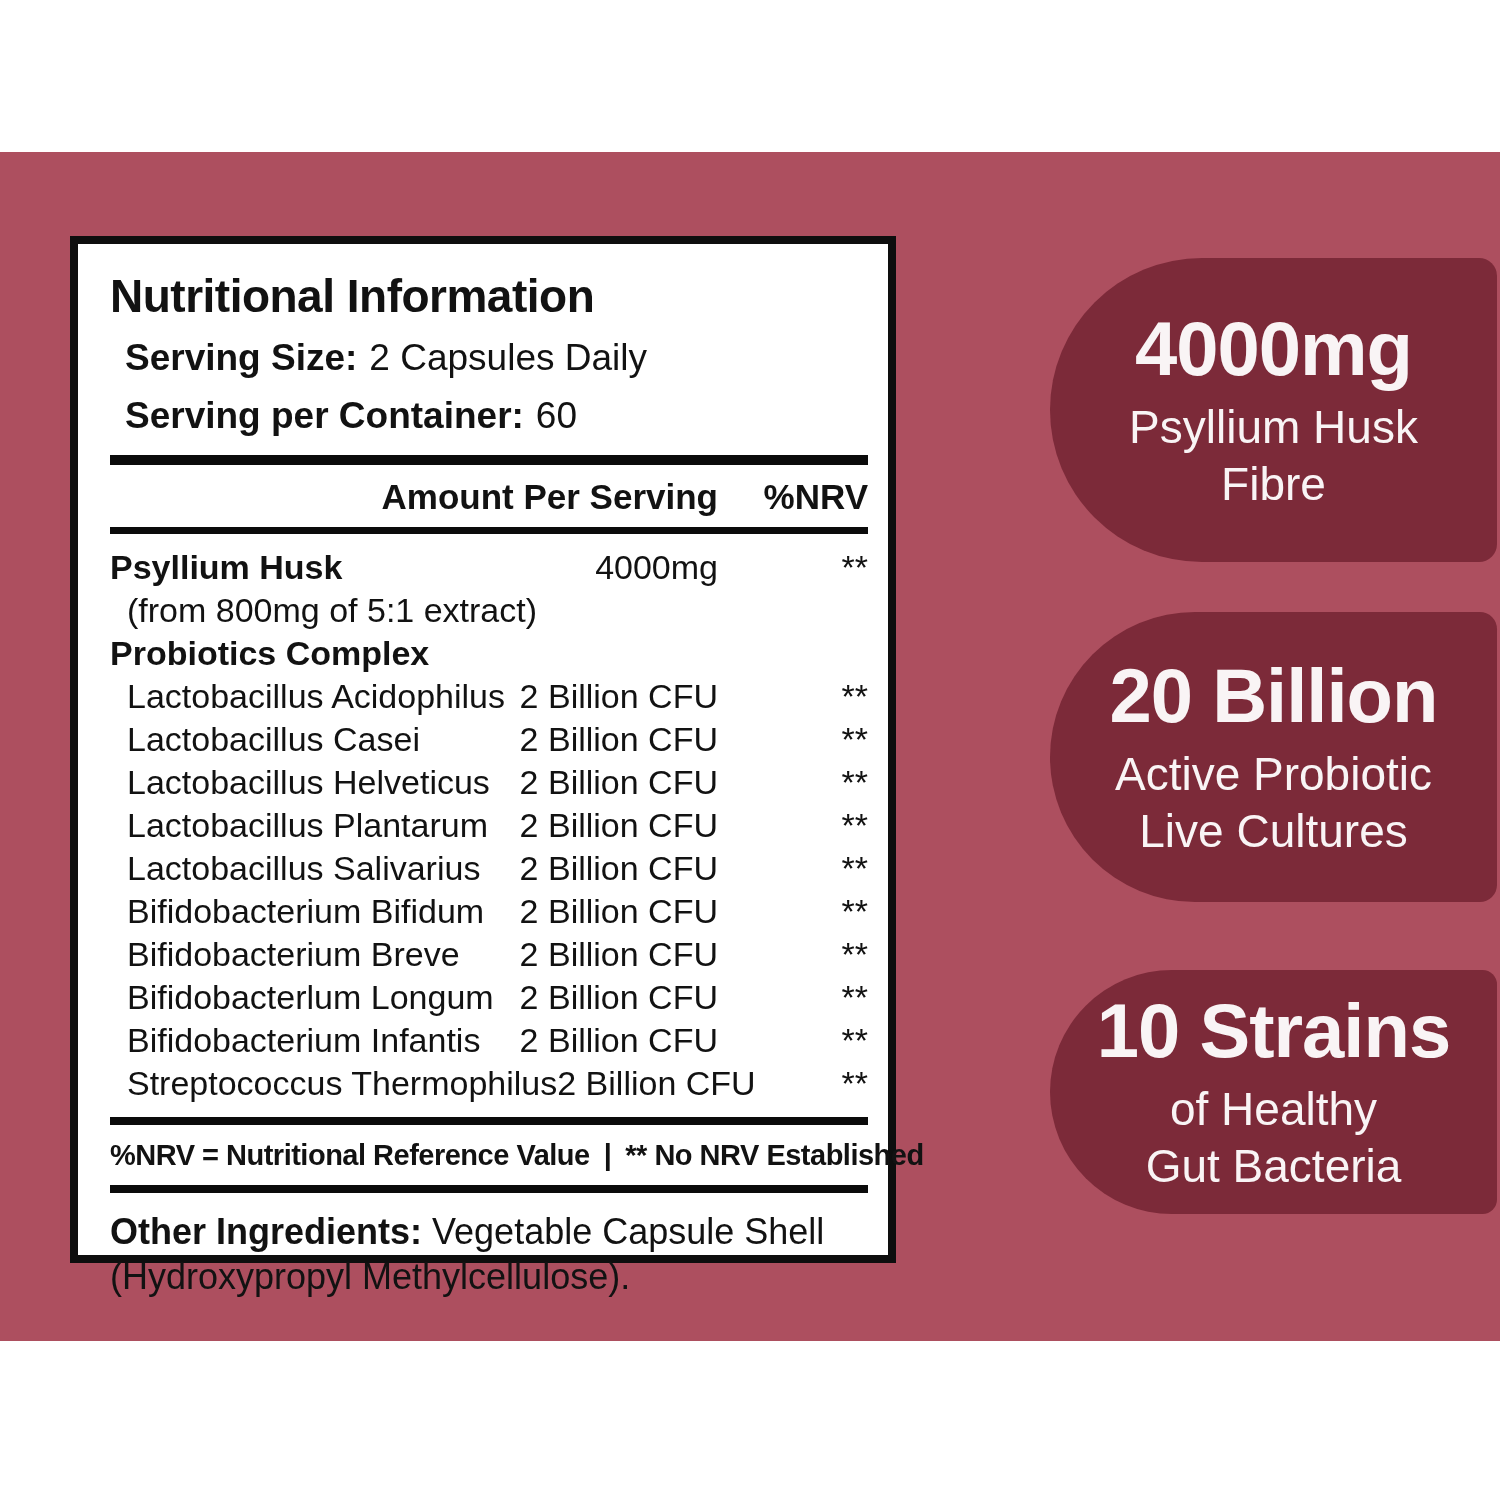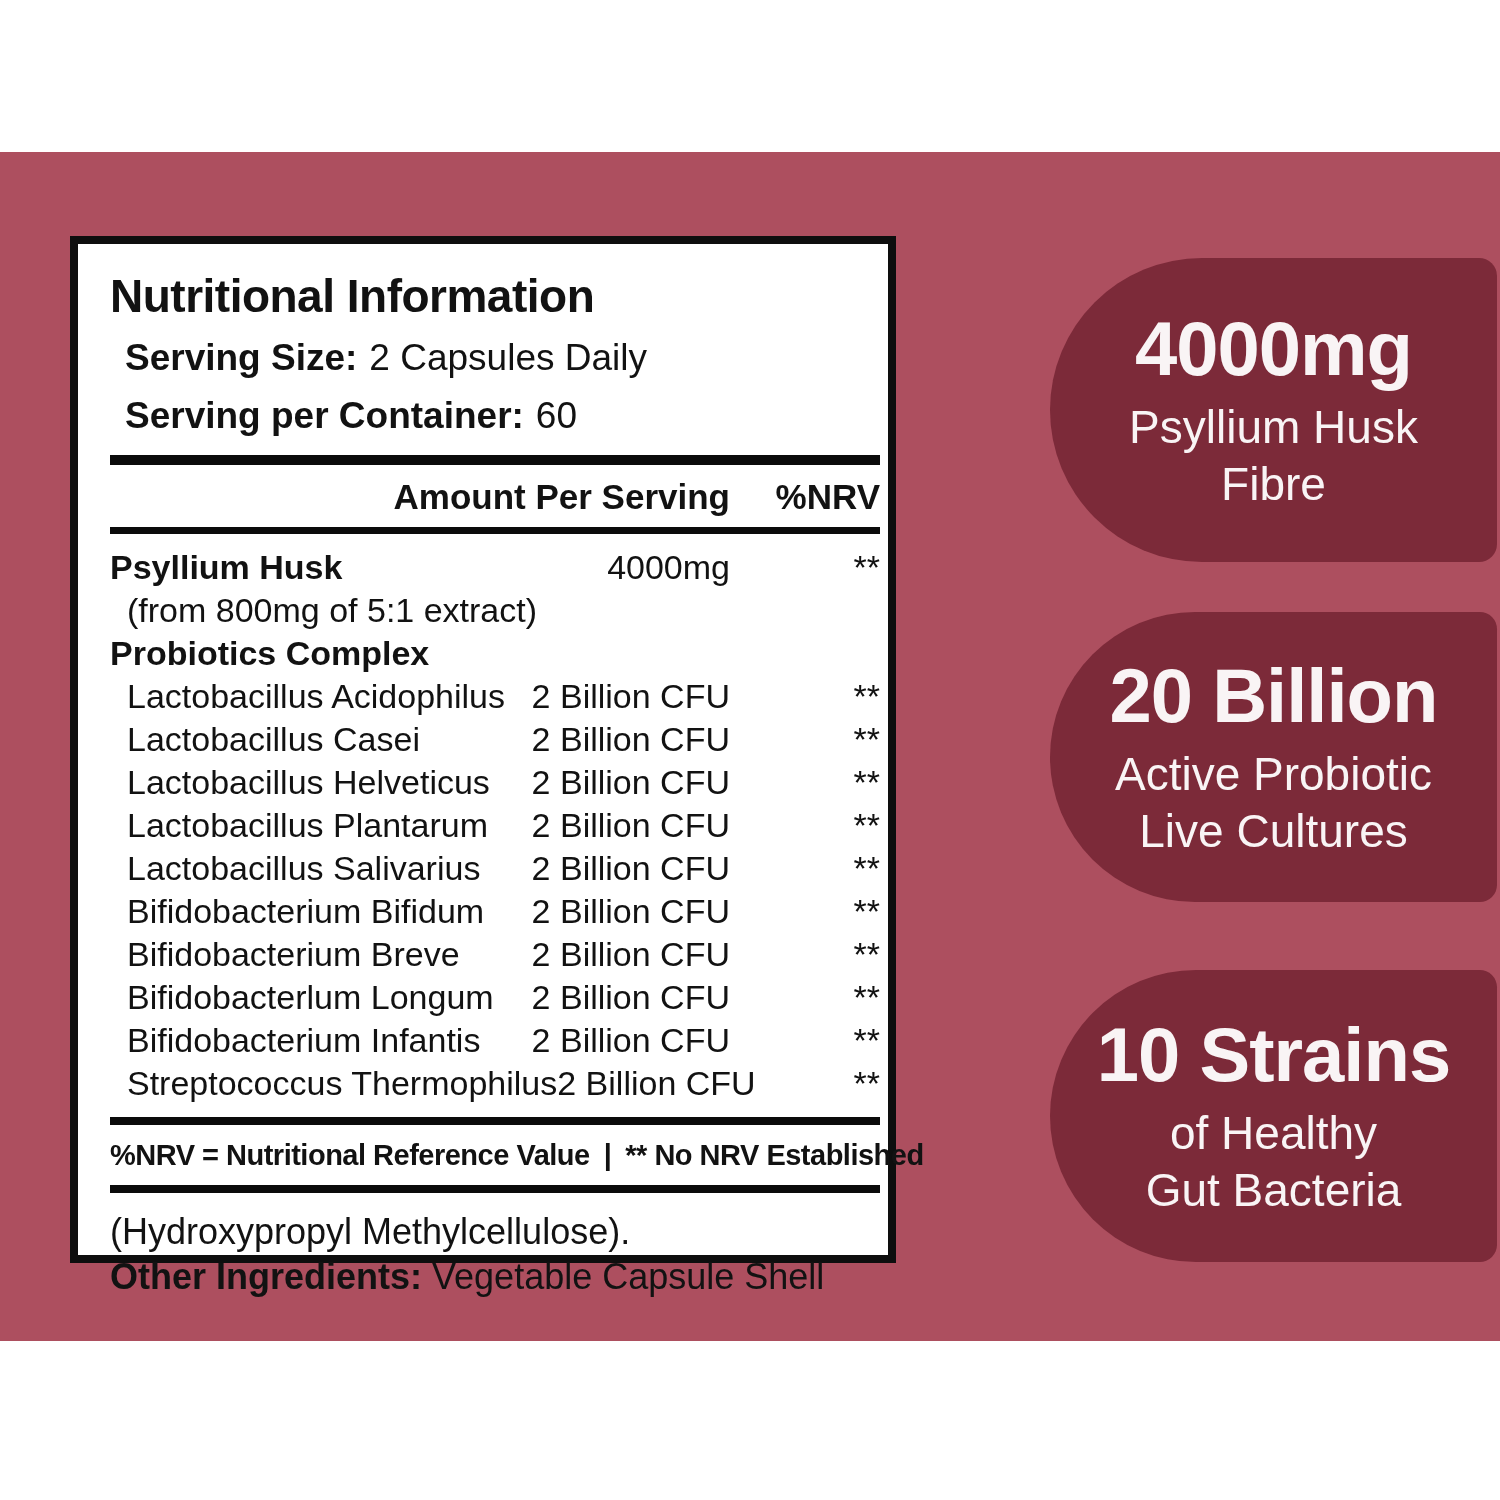--- a/index.html
+++ b/index.html
@@ -8,21 +8,21 @@
     font-family:"Liberation Sans", sans-serif;color:#121212;overflow:hidden;
   }
   .band{
     position:absolute;left:0;top:152px;width:1500px;height:1189px;
     background:#ad4f5f;
   }
   
   .panel{
     position:absolute;left:70px;top:236px;width:826px;height:1027px;
     background:#ffffff;border:8px solid #0e0e0e;box-sizing:border-box;
-    padding:0 8px 0 32px;
+    padding:0 20px 0 32px;
   }
   .panel-title{font-size:46px;font-weight:bold;margin-top:26px;line-height:1.15;letter-spacing:-0.5px;}
   .serving-line{font-size:37px;margin-top:12px;line-height:1.25;}
   .serving-line .lbl{font-weight:bold;margin-left:15px;}
   .serving-line .val{font-weight:normal;margin-left:12px;margin-top:37px;}
   .bar{background:#0b0b0b;width:100%;}
   .bar-thick{height:10px;margin-top:16px;}
   .bar-med{height:7px;}
   .bar-foot{height:8px;}
   .head-row{display:flex;align-items:baseline;padding:12px 0 10px 0;font-size:35px;font-weight:bold;}
@@ -45,21 +45,21 @@
   .bar3{margin-top:12px;}
   
   .badge{
     position:absolute;left:1050px;width:447px;background:#7c2a39;
     border-radius:152px 18px 18px 152px;
     display:flex;flex-direction:column;align-items:center;justify-content:center;
     color:#f9f4f5;text-align:center;
   }
   .badge1{top:258px;height:304px;}
   .badge2{top:612px;height:290px;}
-  .badge3{top:970px;height:292px;align-items:center;}
+  .badge3{top:970px;height:244px;align-items:center;}
   .badge-headline{font-size:76px;font-weight:bold;line-height:1.1;margin-bottom:8px;letter-spacing:-1px;}
   .badge-sub{font-size:46px;line-height:57px;font-weight:normal;}
 </style>
 </head>
 <body>
 
 <div class="band"></div>
 
 <div class="panel">
   <div class="panel-title">Nutritional Information</div>
@@ -151,25 +151,25 @@
 
   <div class="bar bar-foot bar3"></div>
 
   <div class="footnote">
     <span>%NRV = Nutritional Reference Value</span><span class="sep">|</span><span>** No NRV Established</span>
   </div>
 
   <div class="bar bar-foot"></div>
 
   <div class="other">
-    <div>(Hydroxypropyl Methylcellulose).</div>
     <div>
       <span class="lbl">Other Ingredients:</span>
       <span>Vegetable Capsule Shell</span>
     </div>
+    <div>(Hydroxypropyl Methylcellulose).</div>
   </div>
 </div>
 
 <div class="badge badge1">
   <div class="badge-headline">4000mg</div>
   <div class="badge-sub">Psyllium Husk</div>
   <div class="badge-sub">Fibre</div>
 </div>
 
 <div class="badge badge2">

